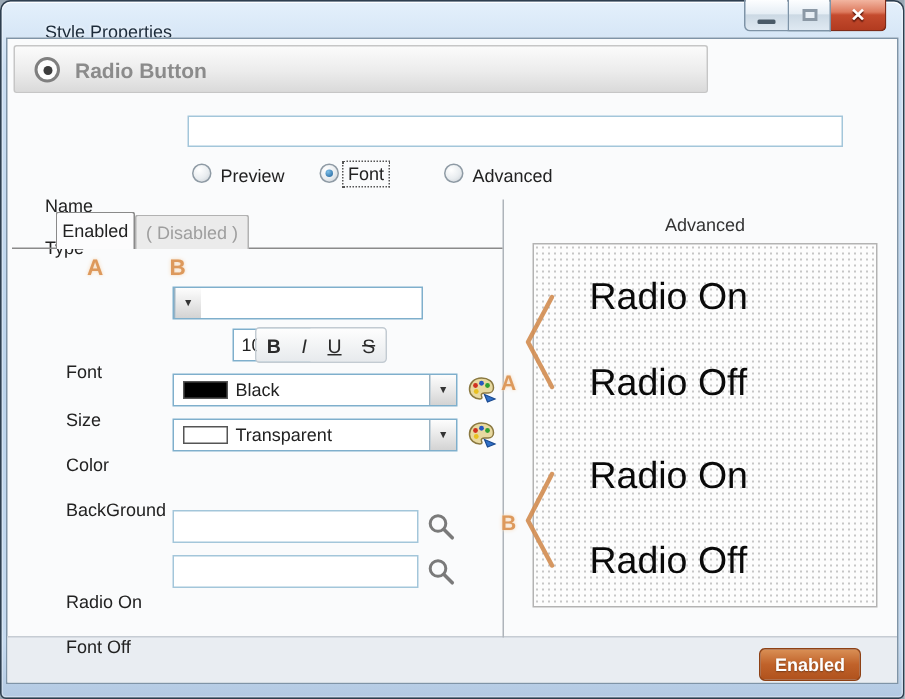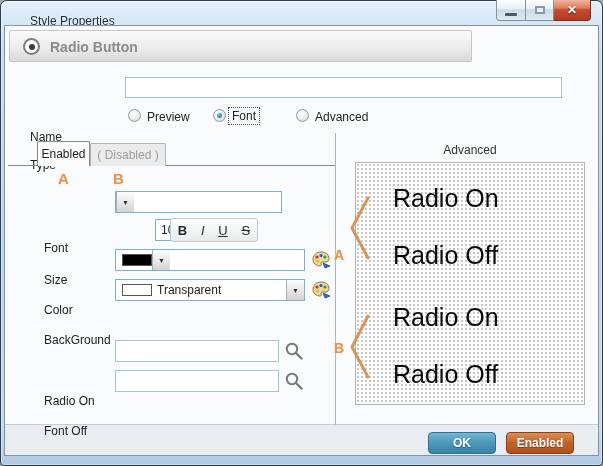--- a/index.html
+++ b/index.html
@@ -201,20 +201,21 @@
   <div class="fmt-bar">
     <span class="fmt-b">B</span>
     <span class="fmt-i">I</span>
     <span class="fmt-u">U</span>
     <span class="fmt-s">S</span>
   </div>
 
   <span class="lbl" style="left:44px; top:255px;">Color</span>
   <div class="dd" style="left:115px; top:249px; width:190px; height:22px;">
     <span class="swatch" style="background:#000;"></span>
+    <span class="dd-text">Black</span>
     <span class="dd-btn">▼</span>
   </div>
   <svg style="position:absolute; left:311px; top:250px;" width="20" height="20" viewBox="0 0 20 20">
     <path d="M10 2 C5 2 2 5.5 2 9.5 C2 13.5 5.5 16 9 16 C10.5 16 10.5 15 10 14 C9.5 12.8 10.5 12 12 12 L14.5 12 C16.5 12 18 10.5 18 8.5 C18 4.5 14.5 2 10 2 Z" fill="#e8d9a0" stroke="#8a7840" stroke-width="1"></path>
     <circle cx="6" cy="7" r="1.6" fill="#d03020"></circle>
     <circle cx="10" cy="5.5" r="1.6" fill="#2858c0"></circle>
     <circle cx="14" cy="7" r="1.6" fill="#30a030"></circle>
     <circle cx="6.5" cy="11" r="1.6" fill="#e8c020"></circle>
     <path d="M12 13 L19 16 L14 18 Z" fill="#3070c8" stroke="#1a4a90" stroke-width="0.8"></path>
   </svg>
@@ -257,15 +258,14 @@
   <span class="pv-text" style="top:360px;">Radio Off</span>
 
   <span class="marker" style="left:334px; top:247px; font-size:14px;">A</span>
   <span class="marker" style="left:334px; top:340px; font-size:14px;">B</span>
 
   <svg class="bracket-svg" width="603" height="466" viewBox="0 0 603 466">
     <polyline points="368,198 352,228 368,258" fill="none" stroke="#d28c50" stroke-width="3" stroke-linecap="round" stroke-linejoin="round" opacity="0.9"></polyline>
     <polyline points="368,316 352,347 368,377" fill="none" stroke="#d28c50" stroke-width="3" stroke-linecap="round" stroke-linejoin="round" opacity="0.9"></polyline>
   </svg>
 
-  <div class="btn btn-ok">OK</div>
   <div class="btn btn-cancel">Enabled</div>
 </div>
 
 </body></html>

